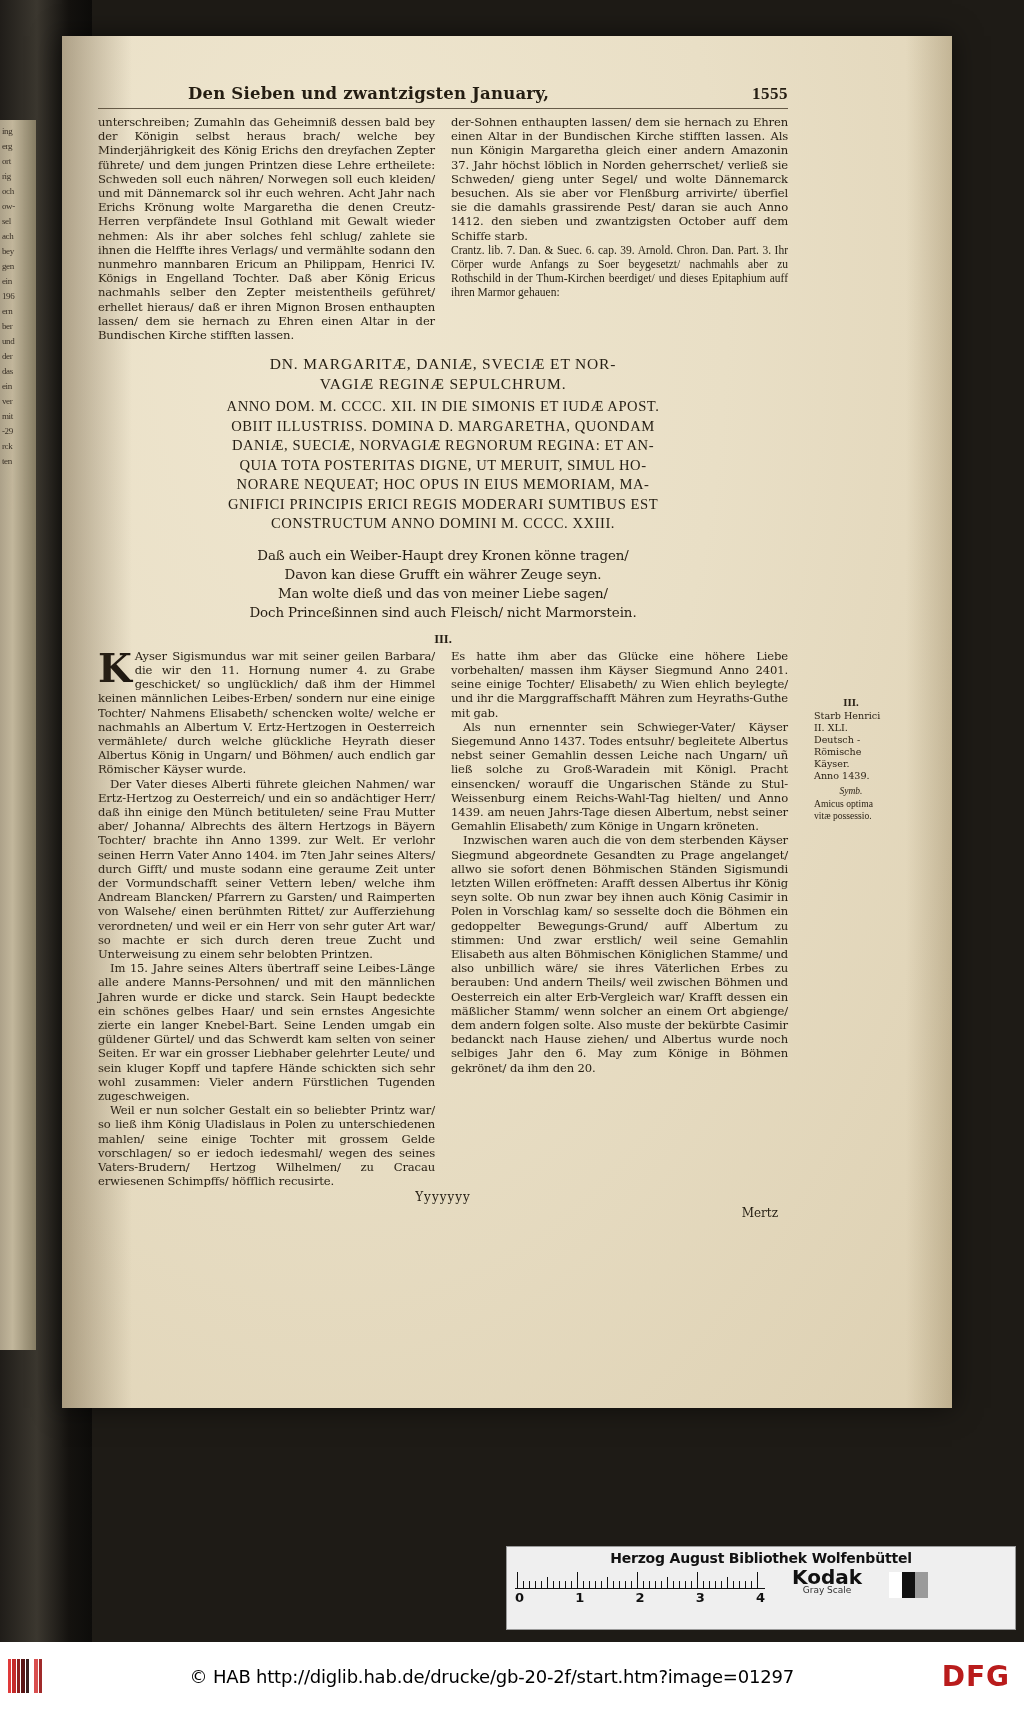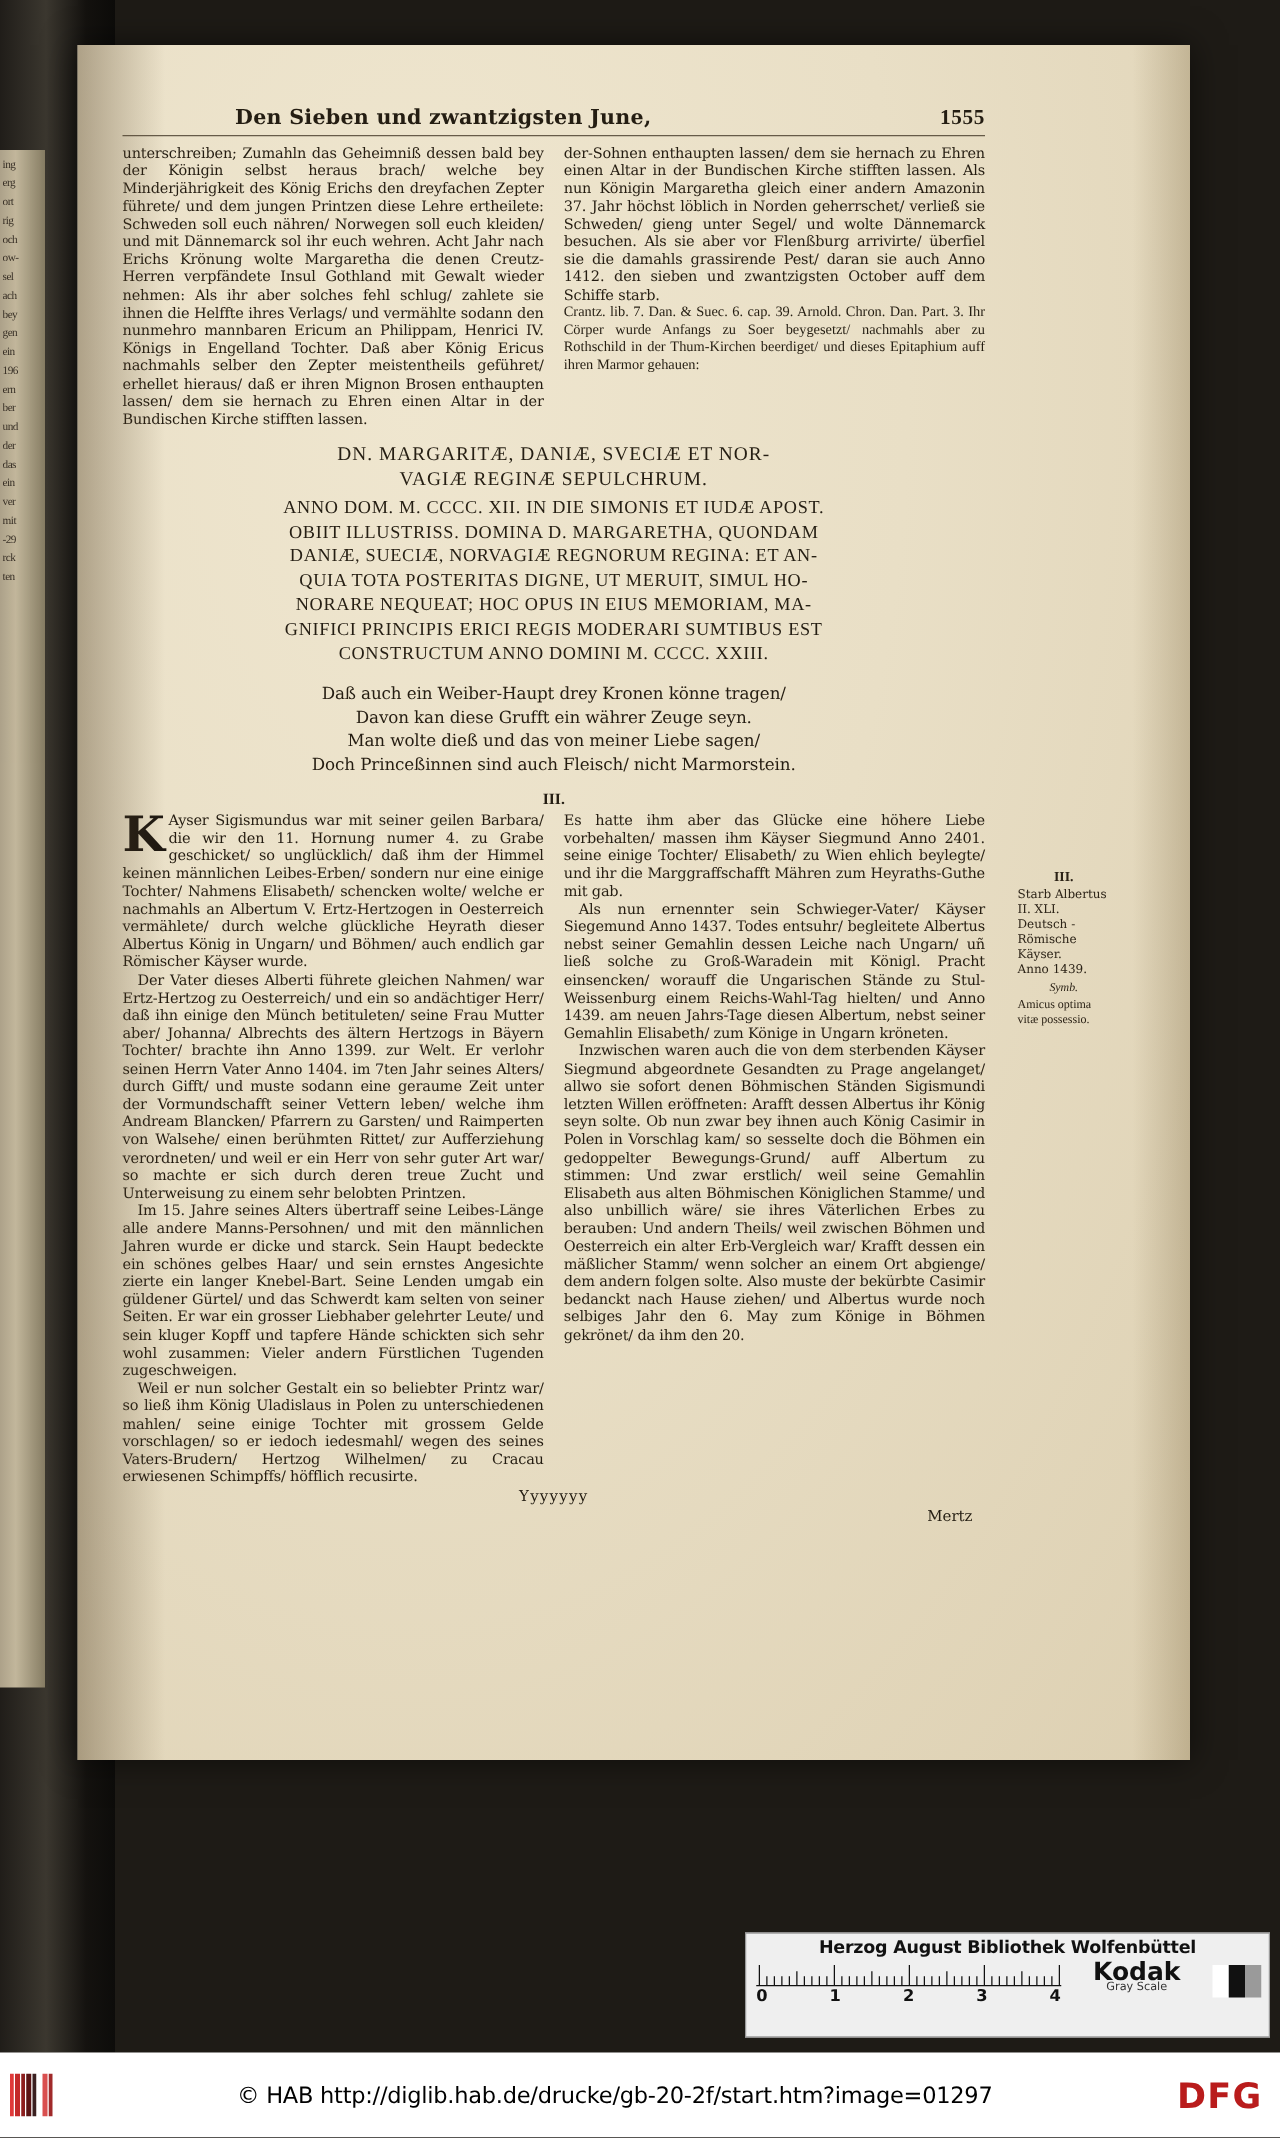--- a/index.html
+++ b/index.html
@@ -238,21 +238,21 @@
     font-family: "Liberation Serif", serif;
     font-size: 9.6px;
     line-height: 11.6px;
   }
 
   
   #target {
     position: absolute;
     right: 8px;
     bottom: 12px;
-    width: 420px;
+    width: 510px;
     height: 84px;
     background: #efefef;
     border: 1px solid #9a9a9a;
     box-sizing: border-box;
   }
   #target .tline {
     text-align: center;
     font-family: "DejaVu Sans", sans-serif;
     font-size: 14px;
     font-weight: bold;
@@ -374,21 +374,21 @@
     <div>mit</div>
     <div>-29</div>
     <div>rck</div>
     <div>ten</div>
   </div>
 
   <div id="page">
     <div class="sheet">
 
       <div class="running-head">
-        <div class="rh-title">Den Sieben und zwantzigsten June,</div>
+        <div class="rh-title">Den Sieben und zwantzigsten January,</div>
         <div class="rh-page">1555</div>
       </div>
       <div class="rule"></div>
 
       <div class="cols">
         <div class="col">
           <div class="fraktur">unterschreiben; Zumahln das Geheimniß dessen bald bey der Königin selbst heraus brach/ welche bey Minderjährigkeit des König Erichs den dreyfachen Zepter führete/ und dem jungen Printzen diese Lehre ertheilete: Schweden soll euch nähren/ Norwegen soll euch kleiden/ und mit Dännemarck sol ihr euch wehren.   Acht Jahr nach Erichs Krönung wolte Margaretha die denen Creutz-Herren verpfändete Insul Gothland mit Gewalt wieder nehmen: Als ihr aber solches fehl schlug/ zahlete sie ihnen die Helffte ihres Verlags/ und vermählte sodann den nunmehro mannbaren Ericum an Philippam, Henrici IV. Königs in Engelland Tochter.   Daß aber König Ericus nachmahls selber den Zepter meistentheils geführet/ erhellet hieraus/ daß er ihren Mignon Brosen enthaupten lassen/ dem sie hernach zu Ehren einen Altar in der Bundischen Kirche stifften lassen.</div>
         </div>
         <div class="col">
           <div class="fraktur">der-Sohnen enthaupten lassen/ dem sie hernach zu Ehren einen Altar in der Bundischen Kirche stifften lassen.   Als nun Königin Margaretha gleich einer andern Amazonin 37. Jahr höchst löblich in Norden geherrschet/ verließ sie Schweden/ gieng unter Segel/ und wolte Dännemarck besuchen.   Als sie aber vor Flenßburg arrivirte/ überfiel sie die damahls grassirende Pest/ daran sie auch Anno 1412. den sieben und zwantzigsten October auff dem Schiffe starb.</div>
@@ -436,21 +436,21 @@
           </div>
         </div>
       </div>
 
       <div class="catchword">Yyyyyyy</div>
       <div class="signature">Mertz</div>
     </div>
 
     <div class="marginalia">
       <div class="mnum">III.</div>
-      <div>Starb Albertus II. XLI.</div>
+      <div>Starb Henrici II. XLI.</div>
       <div>Deutsch - Römische Käyser.</div>
       <div>Anno 1439.</div>
       <div class="msym">Symb.</div>
       <div class="mrom">Amicus optima vitæ possessio.</div>
     </div>
   </div>
 
   <div id="target">
     <div class="tline">Herzog August Bibliothek Wolfenbüttel</div>
     <div class="trow">

